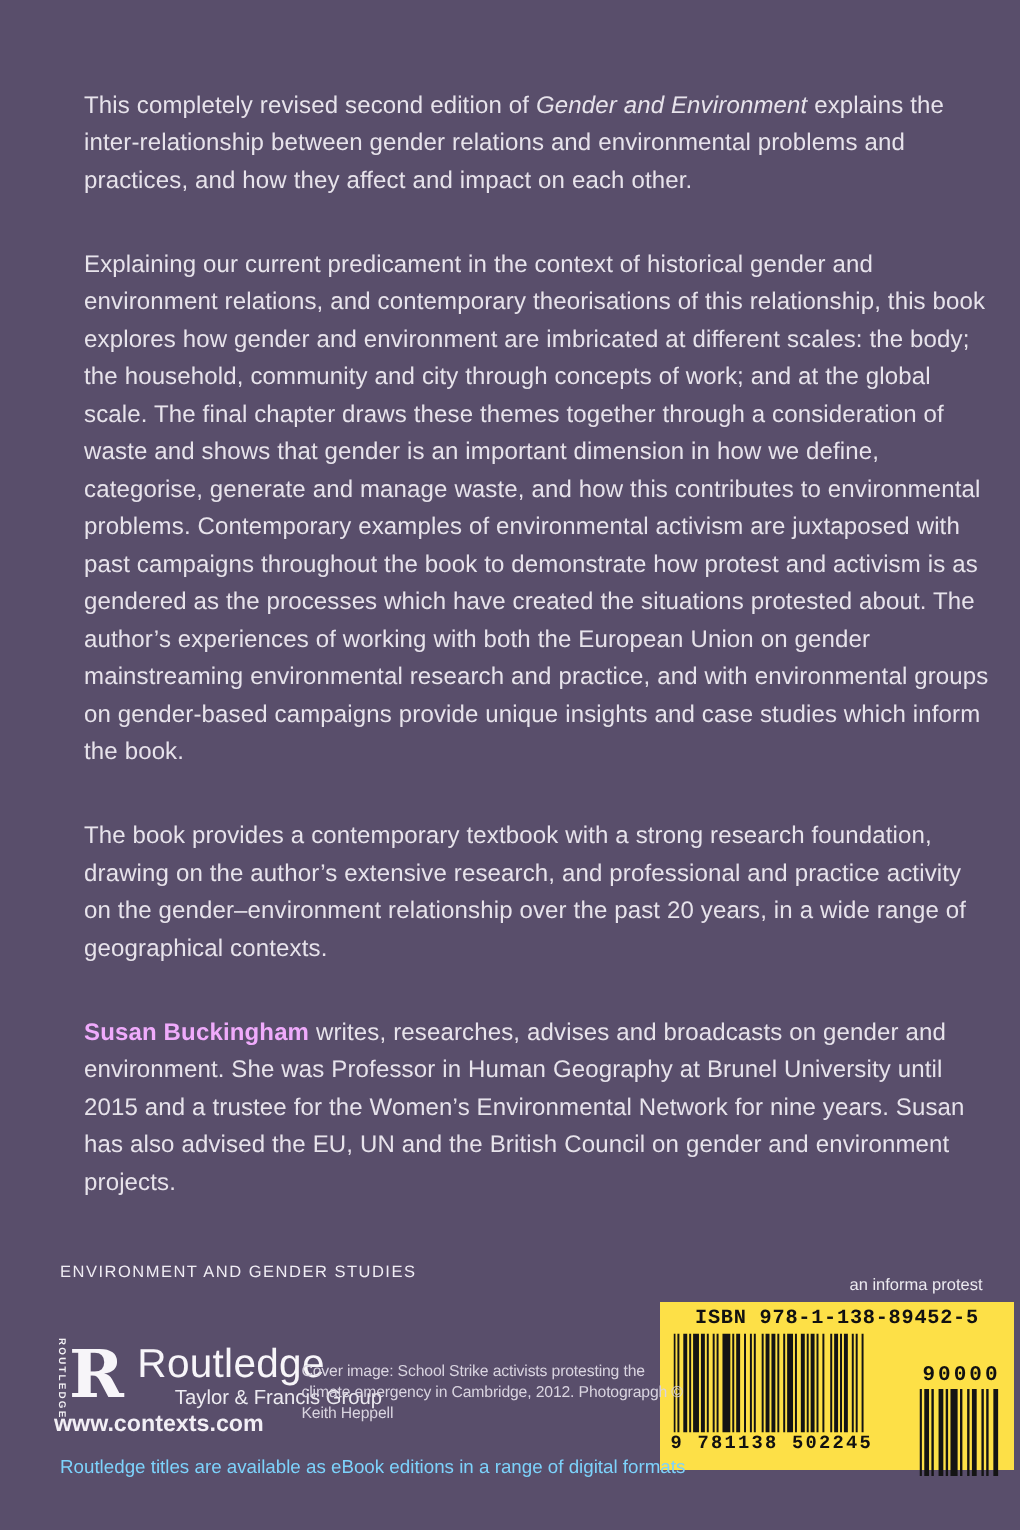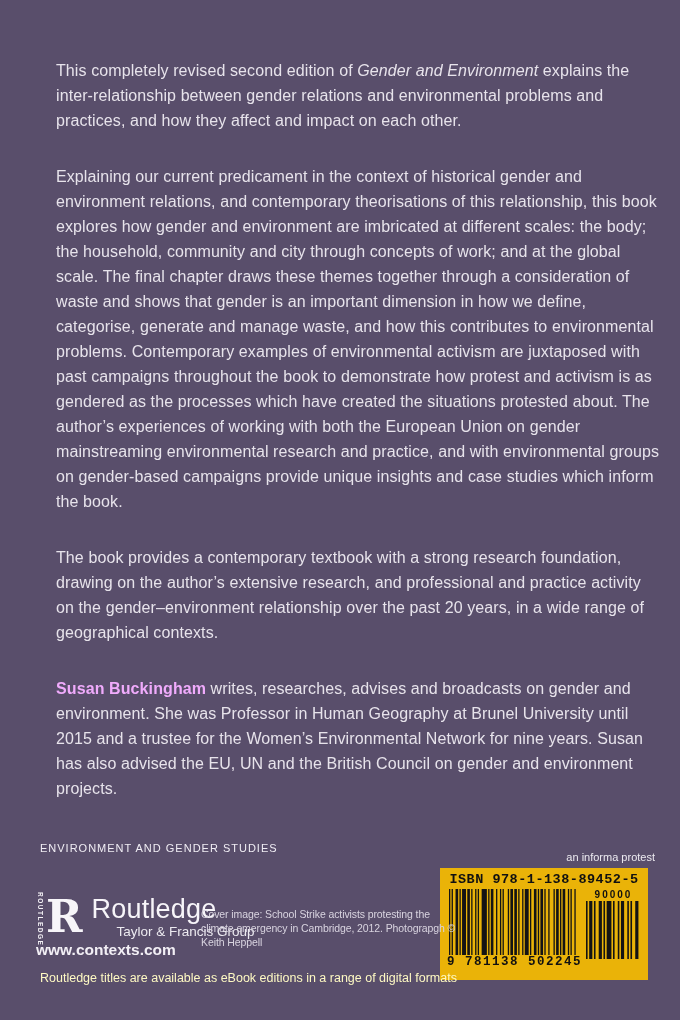--- a/index.html
+++ b/index.html
@@ -37,22 +37,22 @@
     position:absolute;
     top:851px; right:25px;
     font-size:11px;
     color:#eceaf0;
   }
   .informa b{font-weight:normal;}
   
   .bc-box{
     position:absolute;
     left:440px; top:868px;
-    width:208px; height:112px;
-    background:#eab308;
+    width:236px; height:112px;
+    background:#fde047;
     box-sizing:border-box;
     padding:4px 7px 3px 7px;
   }
   .bc-isbn{
     font-family:"Liberation Mono", monospace;
     font-weight:bold;
     font-size:13.5px;
     letter-spacing:0.5px;
     color:#111;
     text-align:center;
@@ -69,25 +69,26 @@
     font-family:"Liberation Mono", monospace;
     font-weight:bold;
     font-size:12.5px;
     letter-spacing:1.5px;
     color:#111;
     margin-top:0px;
     white-space:nowrap;
   }
   .bc-supp{width:56px;margin-left:4px;text-align:center;}
   .bc-price{
-    font-family:Liberation Sans, sans-serif;
-    font-weight:bold;
-    font-size:10px;
+    font-family:Liberation Mono, monospace;
+    font-weight:bold;
+    font-size:14px;
     letter-spacing:2px;
     color:#111;
+    margin-top:20px;
   }
   .bc-bars-supp{display:block;width:54px;height:58px;margin-top:1px;}
   
   .logo-row{
     position:absolute;
     left:36px; top:892px;
     display:flex;
     align-items:flex-start;
   }
   .logo-vertical{
@@ -134,21 +135,21 @@
     width:258px;
     font-size:10.5px;
     line-height:14px;
     letter-spacing:-0.1px;
     color:#d9d4e0;
   }
   .ebook-note{
     position:absolute;
     left:40px; top:971px;
     font-size:12.5px;
-    color:#fef9c3;
+    color:#7dd3fc;
   }
 </style>
 </head>
 <body>
 
 <div class="blurb">
   <p><span>This completely revised second edition of </span><em>Gender and Environment</em><span> explains the inter-relationship between gender relations and environmental problems and practices, and how they affect and impact on each other.</span></p>
   <p>Explaining our current predicament in the context of historical gender and environment relations, and contemporary theorisations of this relationship, this book explores how gender and environment are imbricated at different scales: the body; the household, community and city through concepts of work; and at the global scale. The final chapter draws these themes together through a consideration of waste and shows that gender is an important dimension in how we define, categorise, generate and manage waste, and how this contributes to environmental problems. Contemporary examples of environmental activism are juxtaposed with past campaigns throughout the book to demonstrate how protest and activism is as gendered as the processes which have created the situations protested about. The author’s experiences of working with both the European Union on gender mainstreaming environmental research and practice, and with environmental groups on gender-based campaigns provide unique insights and case studies which inform the book.</p>
   <p>The book provides a contemporary textbook with a strong research foundation, drawing on the author’s extensive research, and professional and practice activity on the gender–environment relationship over the past 20 years, in a wide range of geographical contexts.</p>
   <p><b>Susan Buckingham</b><span> writes, researches, advises and broadcasts on gender and environment. She was Professor in Human Geography at Brunel University until 2015 and a trustee for the Women’s Environmental Network for nine years. Susan has also advised the EU, UN and the British Council on gender and environment projects.</span></p>

